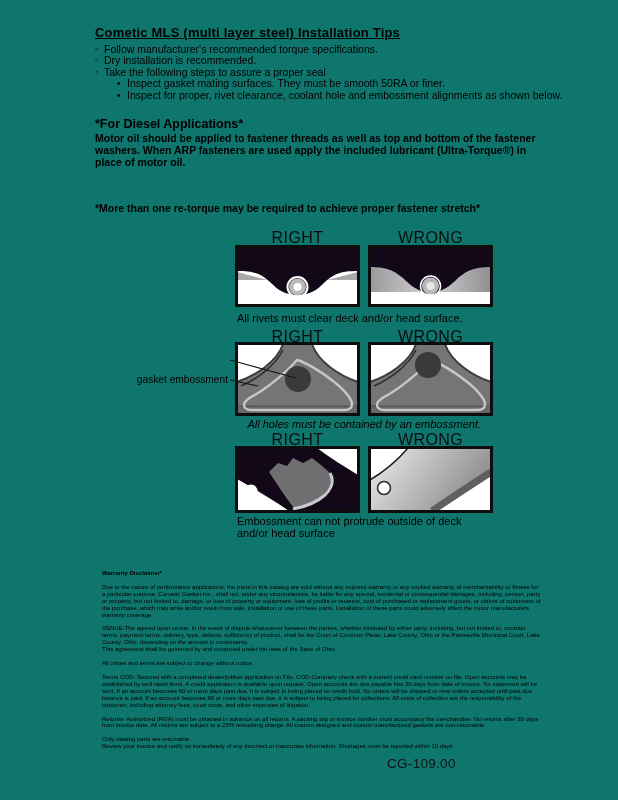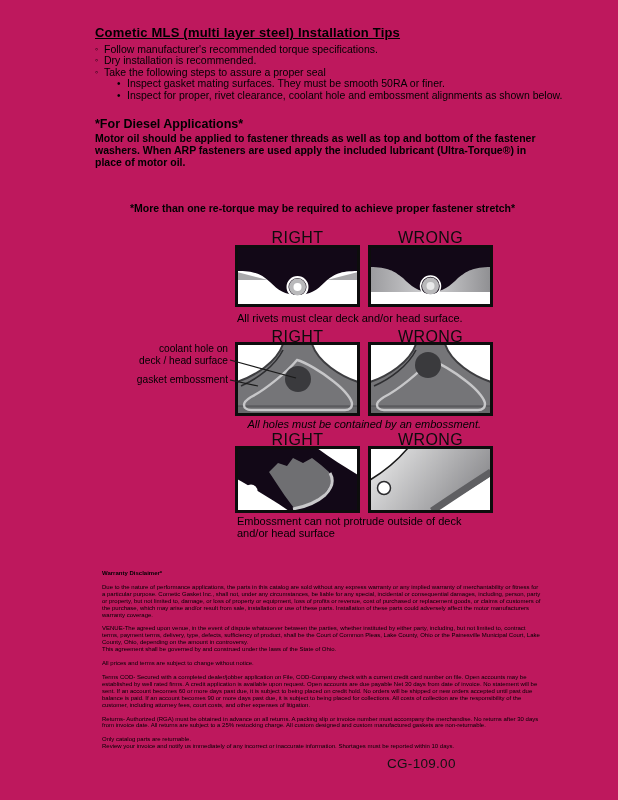--- a/index.html
+++ b/index.html
@@ -1,35 +1,35 @@
 <!DOCTYPE html>
 <html><head>
 <meta charset="utf-8">
 <style>
   html,body{margin:0;padding:0;background:#e8e8e8;}
   .page{
-    position:relative;width:618px;height:800px;background:#be185d;
+    position:relative;width:618px;height:800px;background:#0f766e;
     font-family:"Liberation Sans", sans-serif;color:#111;
     overflow:hidden;margin:0 auto;
   }
   .abs{position:absolute;}
   .title{
     left:95px;top:25px;font-size:13px;font-weight:bold;
     text-decoration:underline;letter-spacing:.2px;color:#000;
   }
   .bullets{left:95px;top:44px;width:475px;font-size:10.5px;line-height:11.4px;color:#000;}
   .b-row{display:flex;}
   .b-row .mk{width:9px;flex:0 0 9px;font-size:9px;line-height:11.4px;}
   .b-row.sub{padding-left:22px;}
   .b-row.sub .mk{width:10px;flex:0 0 10px;font-size:10px;}
   .diesel-h{left:95px;top:117px;font-size:12.5px;font-weight:bold;color:#000;}
   .para{left:95px;width:452px;font-size:10.5px;line-height:11.8px;color:#000;font-weight:bold;}
   .p1{top:133px;}
   .p2{top:168px;}
-  .p3{top:203px;margin-left:35px;}
+  .p3{top:203px;}
   .rw-label{width:125px;text-align:center;font-size:16px;letter-spacing:.4px;color:#0c0c0c;}
   .img{width:125px;}
   .cap{font-size:11px;color:#000;line-height:11.5px;}
   .side-label{width:130px;text-align:right;font-size:10.2px;line-height:11.5px;color:#000;}
   .overlay{left:0;top:0;pointer-events:none;}
   .warranty{left:102px;top:570px;width:440px;font-size:6px;line-height:6.9px;color:#000;}
   .warranty .wh{font-weight:bold;margin:0 0 7px 0;}
   .warranty p{margin:0 0 7px 0;}
   .warranty p.tight{margin:0;}
   .footer{left:387px;top:756px;font-size:13.5px;color:#111;letter-spacing:.3px;}
@@ -98,24 +98,20 @@
     <circle cx="62.5" cy="41" r="8.5" fill="#b9b9bb"></circle>
     <circle cx="62.5" cy="41" r="4" fill="#e9e9ea"></circle>
     <rect x="1.5" y="1.5" width="122" height="59" fill="none" stroke="#0d0d0d" stroke-width="3"></rect>
   </svg>
 
   <div class="abs cap" style="left:237px;top:313px;">All rivets must clear deck and/or head surface.</div>
 
   <div class="abs rw-label" style="left:235px;top:328px;">RIGHT</div>
   <div class="abs rw-label" style="left:368px;top:328px;">WRONG</div>
 
-  <div class="abs side-label" style="left:98px;top:343px;">
-    <div>coolant hole on</div>
-    <div>deck / head surface</div>
-  </div>
   <div class="abs side-label" style="left:98px;top:374px;">gasket embossment</div>
 
   <svg class="abs img" style="left:235px;top:342px;" width="125" height="74" viewBox="0 0 125 74">
     <rect x="0" y="0" width="125" height="74" fill="#757578"></rect>
     <rect x="2" y="64" width="121" height="8" fill="#68686b"></rect>
     <line x1="2" y1="64" x2="123" y2="64" stroke="#4f4f52" stroke-width="1.2"></line>
     <path d="M2,2 L48,2 C42,20 20,34 2,40 Z" fill="#ffffff" stroke="#3d3d40" stroke-width="2"></path>
     <path d="M123,2 L77,2 C83,20 105,34 123,40 Z" fill="#ffffff" stroke="#3d3d40" stroke-width="2"></path>
     <path d="M6,44 C22,37 40,24 48,8" stroke="#2e2e31" stroke-width="1.6" fill="none"></path>
     <path d="M62,18 C52,30 30,48 16,55 C11,58 9,60 9,63 C9,66 12,68 16,68 L110,68 C114,68 117,66 117,62 C117,58 111,49 98,39 C87,30 70,20 62,18 Z" fill="none" stroke="#c7c7c9" stroke-width="2.4"></path>

